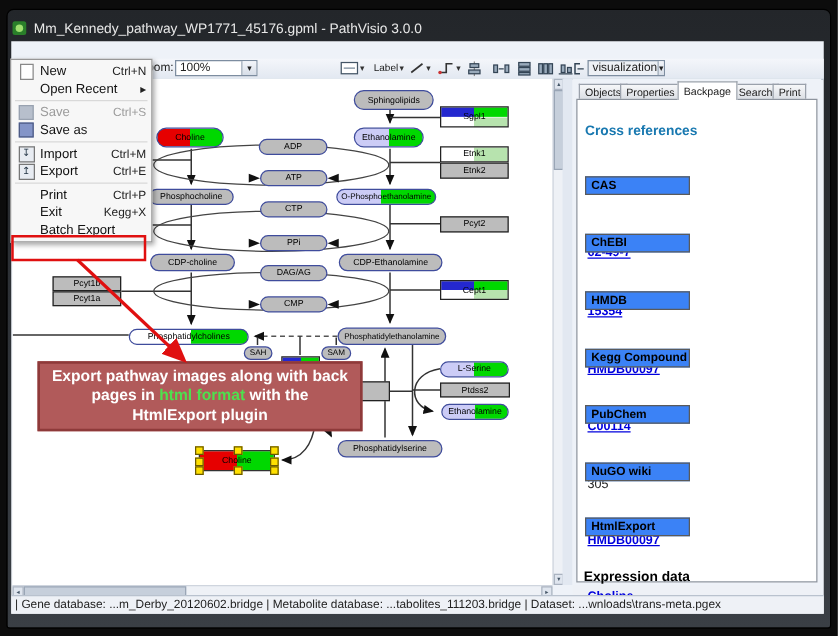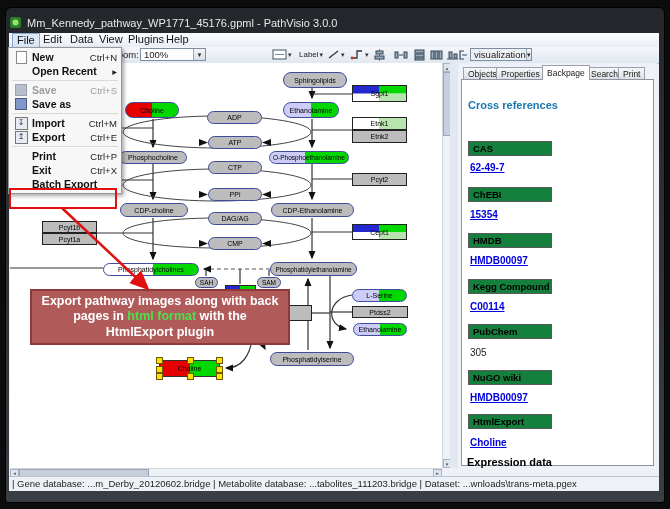--- a/index.html
+++ b/index.html
@@ -33,21 +33,21 @@
   
   #callout{position:absolute;left:30px;top:289px;width:260px;height:56px;background:#b15a5a;border:2px solid #8e3a3a;box-sizing:border-box;z-index:10;display:flex;align-items:center;justify-content:center;text-align:center;}
   #callout p{margin:0;padding:0 6px;font-size:12.5px;font-weight:bold;color:#fff;line-height:1.25;}
   #callout .hl{color:#4ee04e;}
   
   #annot{position:absolute;left:0;top:0;z-index:50;pointer-events:none;}
   
   #filemenu{position:absolute;left:8px;top:47px;width:112px;background:#f7f7f7;border:1px solid #979797;box-shadow:2px 2px 4px rgba(0,0,0,.35);z-index:40;font-size:10.5px;color:#111;padding:2px 0;}
   .fm-item{position:relative;height:14px;display:flex;align-items:center;padding:0 4px 0 4px;}
   .fm-ic{width:16px;display:flex;align-items:center;justify-content:center;margin-right:3px;flex:0 0 16px;}
-  .fm-label{flex:1;font-weight:bold;}
+  .fm-label{flex:1;}
   .fm-sc{font-size:9.5px;color:#222;}
   .fm-item.disabled .fm-label,.fm-item.disabled .fm-sc{color:#9b9b9b;}
   .fm-sep{height:1px;background:#d9d9d9;margin:2px 3px;}
   .ic-page{width:9px;height:11px;background:#fff;border:1px solid #888;}
   .ic-folder{width:12px;height:8px;background:#f2c75a;border:1px solid #ab8224;border-radius:1px;}
   .ic-disk{width:10px;height:10px;background:#8495c8;border:1px solid #4d5b85;}
   .ic-disk.dis{background:#b7bfcc;border-color:#99a2b0;}
   .ic-port{width:11px;height:11px;border:1px solid #777;background:#e8ecf2;font-size:8px;line-height:10px;text-align:center;color:#234;}
   
   #vscroll{position:absolute;left:442px;top:63px;width:8px;height:405px;background:#eef1f6;border-left:1px solid #cfd5de;box-sizing:border-box;}
@@ -57,22 +57,22 @@
   #hscroll{position:absolute;left:10px;top:468px;width:432px;height:8px;background:#eef1f6;border-top:1px solid #cfd5de;box-sizing:border-box;}
   .hbtn{position:absolute;top:0;width:9px;height:8px;background:#dfe5ee;border:1px solid #aab3c0;box-sizing:border-box;font-size:5px;color:#456;display:flex;align-items:center;justify-content:center;}
   #hthumb{position:absolute;left:9px;top:0;width:130px;height:8px;background:#c6cfdb;border:1px solid #9aa6b6;box-sizing:border-box;}
   #sbfill{position:absolute;left:458px;top:468px;width:199px;height:8px;background:#eef1f6;}
   
   #sidebar{position:absolute;left:458px;top:63px;width:199px;height:405px;background:#eef2f8;font-size:8.5px;}
   .tab{position:absolute;top:4px;height:12px;line-height:12px;padding:0 4px;background:linear-gradient(#f6f7f9,#d9dde3);border:1px solid #9aa1ab;border-bottom:none;color:#222;}
   .tab.active{top:2px;height:14px;line-height:14px;background:#fff;z-index:3;}
   #sb-content{position:absolute;left:3px;top:16px;width:193px;height:387px;background:#fff;border:1px solid #8d949e;box-sizing:border-box;padding-left:27px;}
   #bp-heading{position:absolute;left:6px;top:19px;font-size:11px;font-weight:bold;color:#1878b0;}
-  .ref-head{position:absolute;left:6px;width:84px;height:15px;background:#15803d;border:1px solid #5a5a5a;box-sizing:border-box;font-size:9.5px;font-weight:bold;color:#000;line-height:13px;padding-left:4px;}
-  .ref-val{position:absolute;left:8px;font-size:10px;font-weight:bold;color:#0000dd;text-decoration:underline;}
+  .ref-head{position:absolute;left:6px;width:84px;height:15px;background:#3b82f6;border:1px solid #5a5a5a;box-sizing:border-box;font-size:9.5px;font-weight:bold;color:#000;line-height:13px;padding-left:4px;}
+  .ref-val{position:absolute;left:8px;font-size:10px;font-weight:bold;color:#0000dd;text-decoration:underline;margin-top:35px;}
   .ref-val.plain{color:#222;text-decoration:none;font-weight:normal;}
   #bp-footer{position:absolute;left:5px;top:376px;font-size:11px;font-weight:bold;color:#000;}
   
   #statusbar{position:absolute;left:9px;top:476px;width:650px;height:15px;background:#eef1f6;border-top:1px solid #b9c2ce;box-sizing:border-box;font-size:9.5px;color:#222;line-height:14px;padding-left:3px;overflow:hidden;white-space:nowrap;}
 </style>
 </head>
 <body>
 
 <div id="stage">
   <div id="win"></div>
@@ -80,28 +80,20 @@
   <div id="titlebar">
     <svg width="13" height="13" style="margin-right:5px">
         <rect x="1" y="1" width="11" height="11" rx="2" fill="#2a7f2a"></rect>
         <circle cx="6.5" cy="6.5" r="3" fill="#9fe06f"></circle>
       </svg>
     <span>Mm_Kennedy_pathway_WP1771_45176.gpml - PathVisio 3.0.0</span>
   </div>
 
   <div id="client"></div>
 
-  <div id="menubar">
-    <span class="menu-item open" style="left:3px">File</span>
-    <span class="menu-item" style="left:30px">Edit</span>
-    <span class="menu-item" style="left:57px">Data</span>
-    <span class="menu-item" style="left:86px">View</span>
-    <span class="menu-item" style="left:115px">Plugins</span>
-    <span class="menu-item" style="left:153px">Help</span>
-  </div>
 
   <div id="toolbar">
     <span class="tb" style="left:103px;font-size:9.5px">Zoom:</span>
     <div class="tb combo" style="left:131px;width:66px">
       <span>100%</span>
       <span class="car">▾</span>
     </div>
     <div class="tb tbtn" style="left:263px">
       <svg width="15" height="11">
           <rect x="1" y="1" width="13" height="9" fill="#fff" stroke="#456"></rect>
@@ -408,21 +400,21 @@
       </div>
     <div class="fm-sep"></div>
     <div class="fm-item">
         <span class="fm-ic"></span>
         <span class="fm-label">Print</span>
         <span class="fm-sc">Ctrl+P</span>
       </div>
     <div class="fm-item">
         <span class="fm-ic"></span>
         <span class="fm-label">Exit</span>
-        <span class="fm-sc">Ctrl+X</span>
+        <span class="fm-sc">Kegg+X</span>
       </div>
     <div class="fm-item">
         <span class="fm-ic"></span>
         <span class="fm-label">Batch Export</span>
         <span class="fm-sc"></span>
       </div>
   </div>
 
   <svg id="annot" width="670" height="509">
     <defs>

